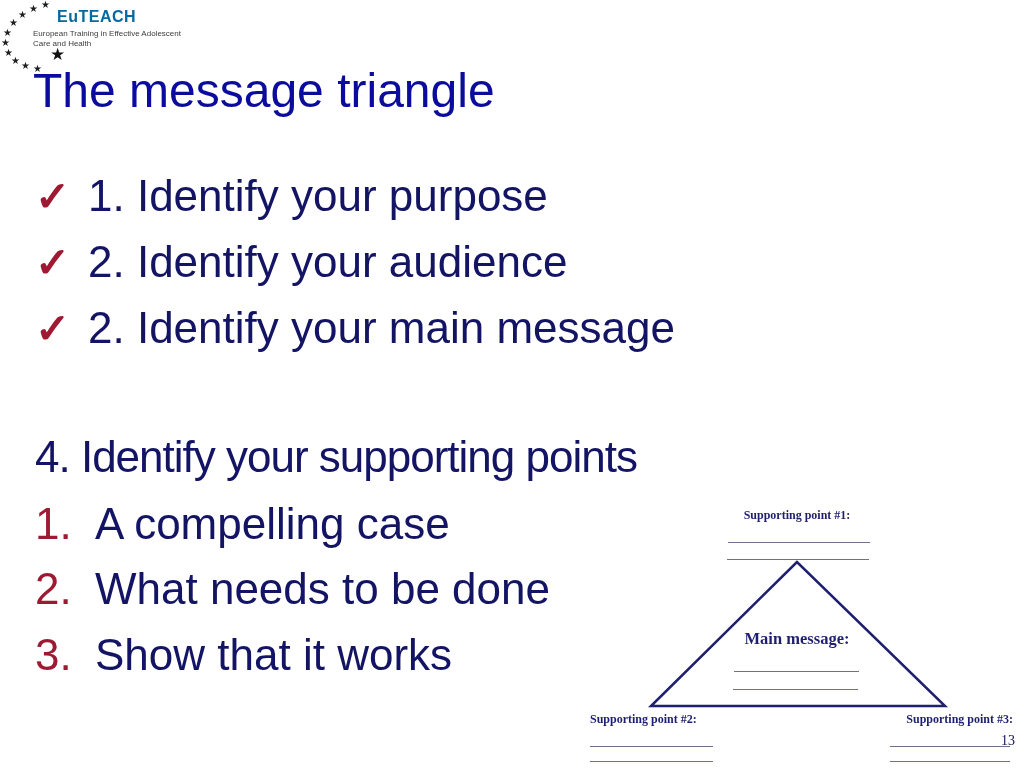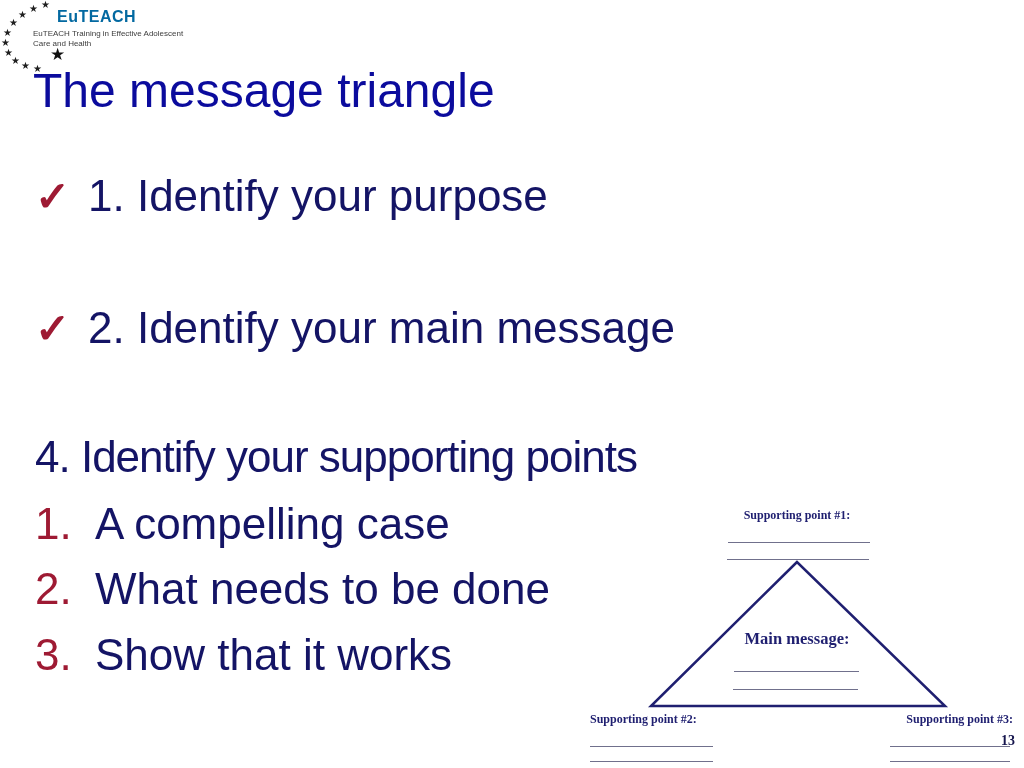--- a/index.html
+++ b/index.html
@@ -49,21 +49,21 @@
   .diagram{position:absolute;left:570px;top:495px;width:454px;height:272px;font-family:"Liberation Serif",serif;color:#1f1f70;}
   .diagram svg{position:absolute;left:0;top:0;}
   .d-label{position:absolute;font-weight:bold;font-size:12px;line-height:1.1;white-space:nowrap;}
   .d-top{left:107px;top:14px;width:240px;text-align:center;}
   .d-main{left:107px;top:135px;width:240px;text-align:center;font-size:16.5px;}
   .d-bl{left:20px;top:218px;}
   .d-br{right:11px;top:218px;text-align:left;}
   .d-line{position:absolute;height:0;border-top:1.3px solid #70708c;}
   .pagenum{
     position:absolute;right:9px;top:238px;
-    font-weight:bold;font-size:14px;color:#15154d;
+    font-weight:normal;font-size:14px;color:#15154d;
     font-family:"Liberation Serif",serif;
   }
 </style>
 </head>
 <body>
 
 <div class="slide">
 
   <div class="logo">
     <span class="star" style="left:41px;top:0px">★</span>
@@ -72,29 +72,32 @@
     <span class="star" style="left:9px;top:18px">★</span>
     <span class="star" style="left:3px;top:28px">★</span>
     <span class="star" style="left:1px;top:38px">★</span>
     <span class="star" style="left:4px;top:48px">★</span>
     <span class="star" style="left:11px;top:56px">★</span>
     <span class="star" style="left:21px;top:61px">★</span>
     <span class="star" style="left:33px;top:64px">★</span>
     <span class="star big" style="left:50px;top:46px">★</span>
     <div class="logo-name">EuTEACH</div>
     <div class="logo-sub">
-      <div>EuTEACH Training in Effective Adolescent</div>
+      <div>European Training in Effective Adolescent</div>
       <div>Care and Health</div>
     </div>
   </div>
 
   <div class="title">The message triangle</div>
 
   <div class="row" style="top:174px">
     <span class="check">✓</span><span>1. Identify your purpose</span>
+  </div>
+  <div class="row" style="top:240px">
+    <span class="check">✓</span><span>2. Identify your audience</span>
   </div>
   <div class="row" style="top:306px">
     <span class="check">✓</span><span>2. Identify your main message</span>
   </div>
 
   <div class="row heading4" style="top:435px">4. Identify your supporting points</div>
 
   <div class="row" style="top:502px">
     <span class="num">1.</span><span>A compelling case</span>
   </div>

